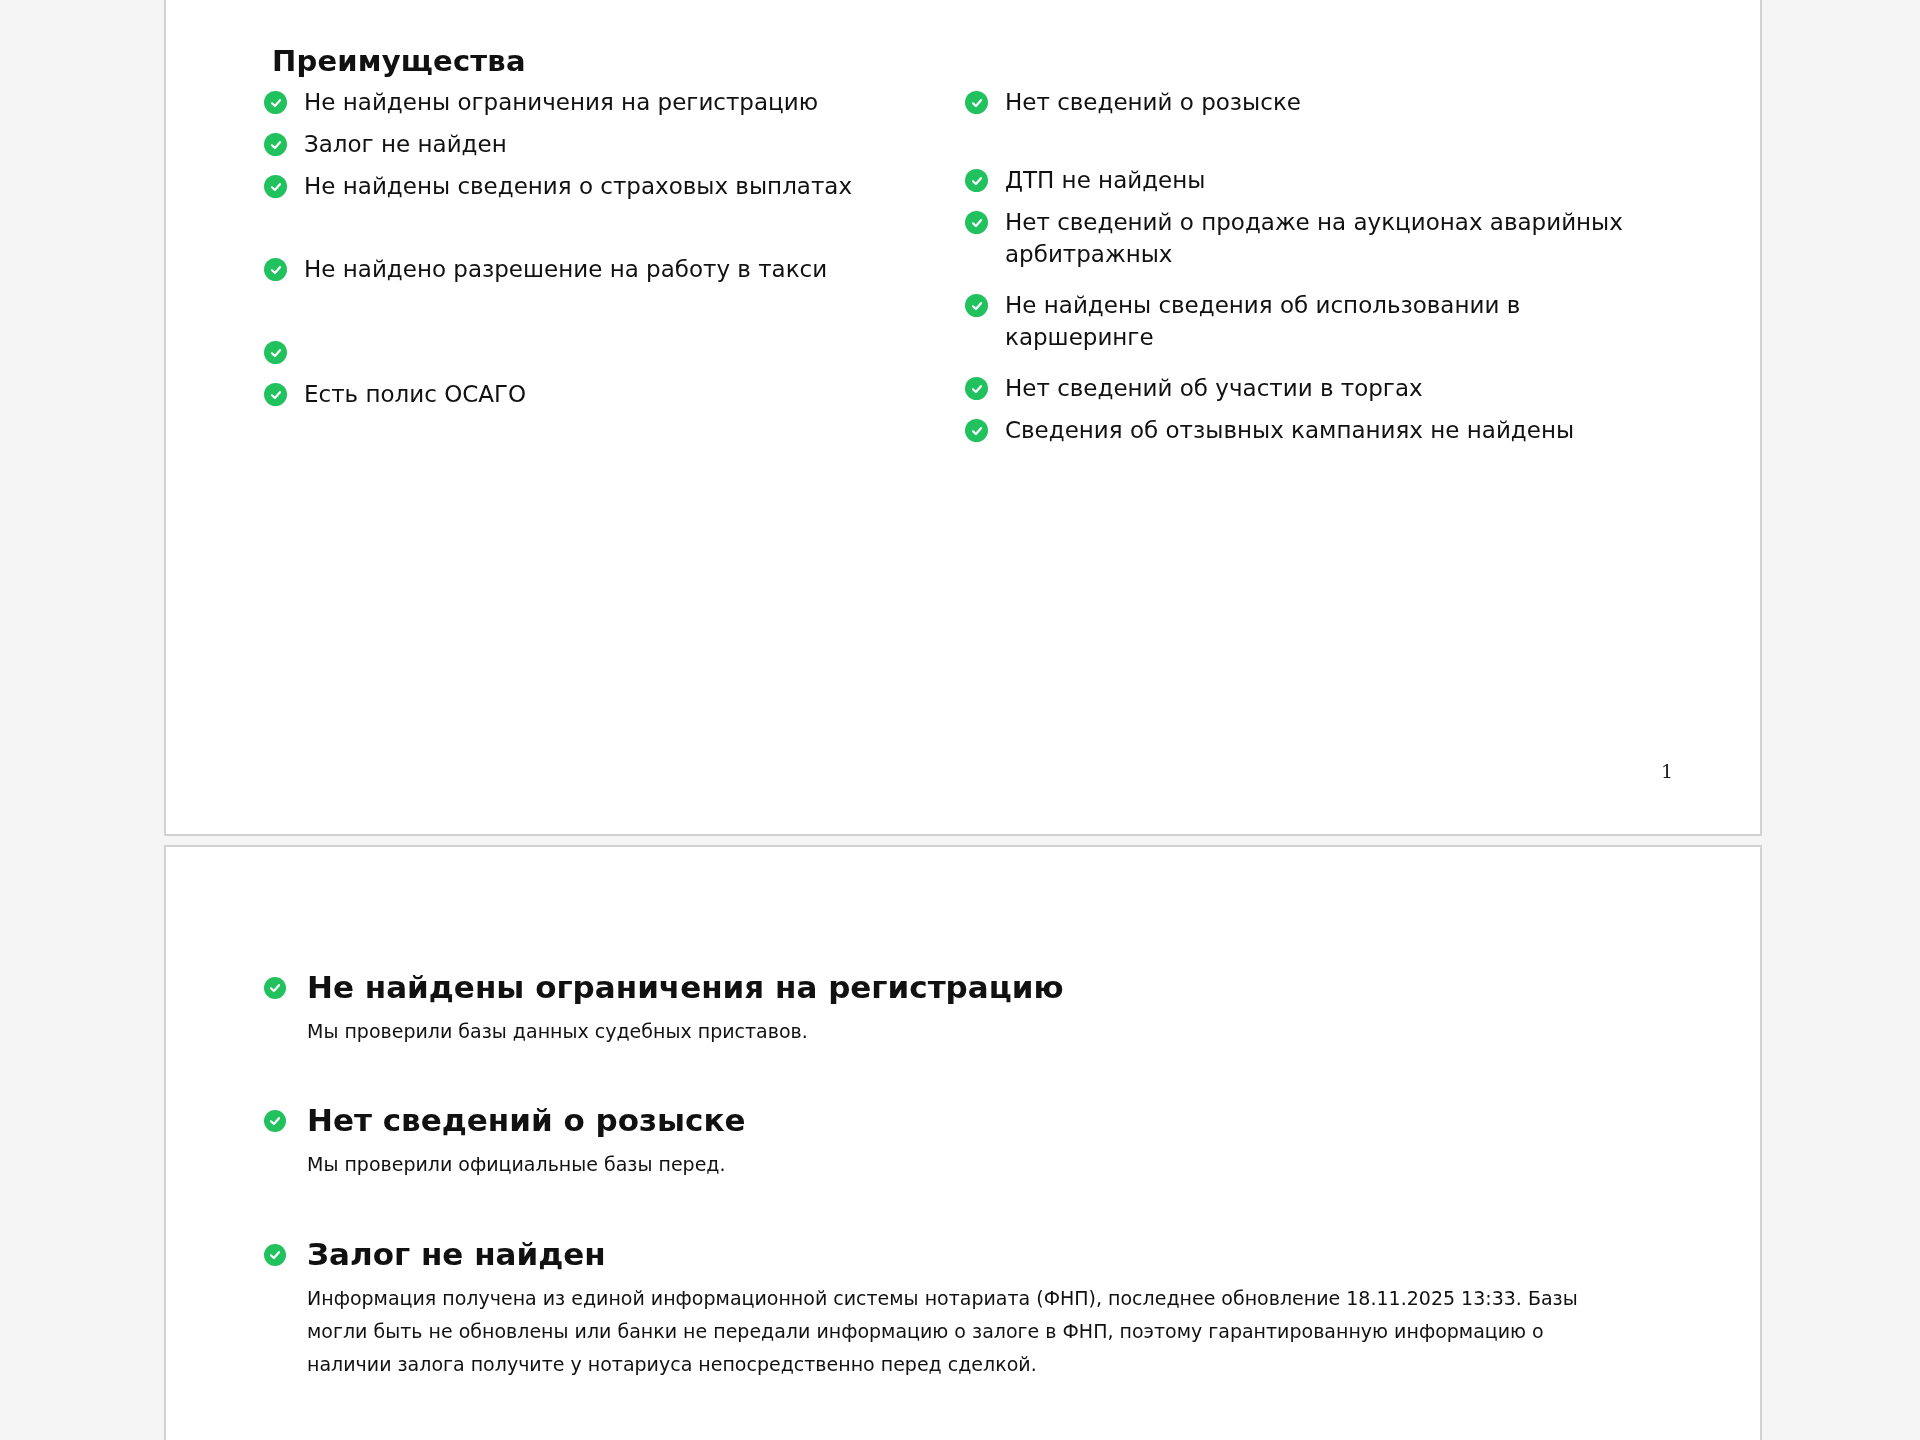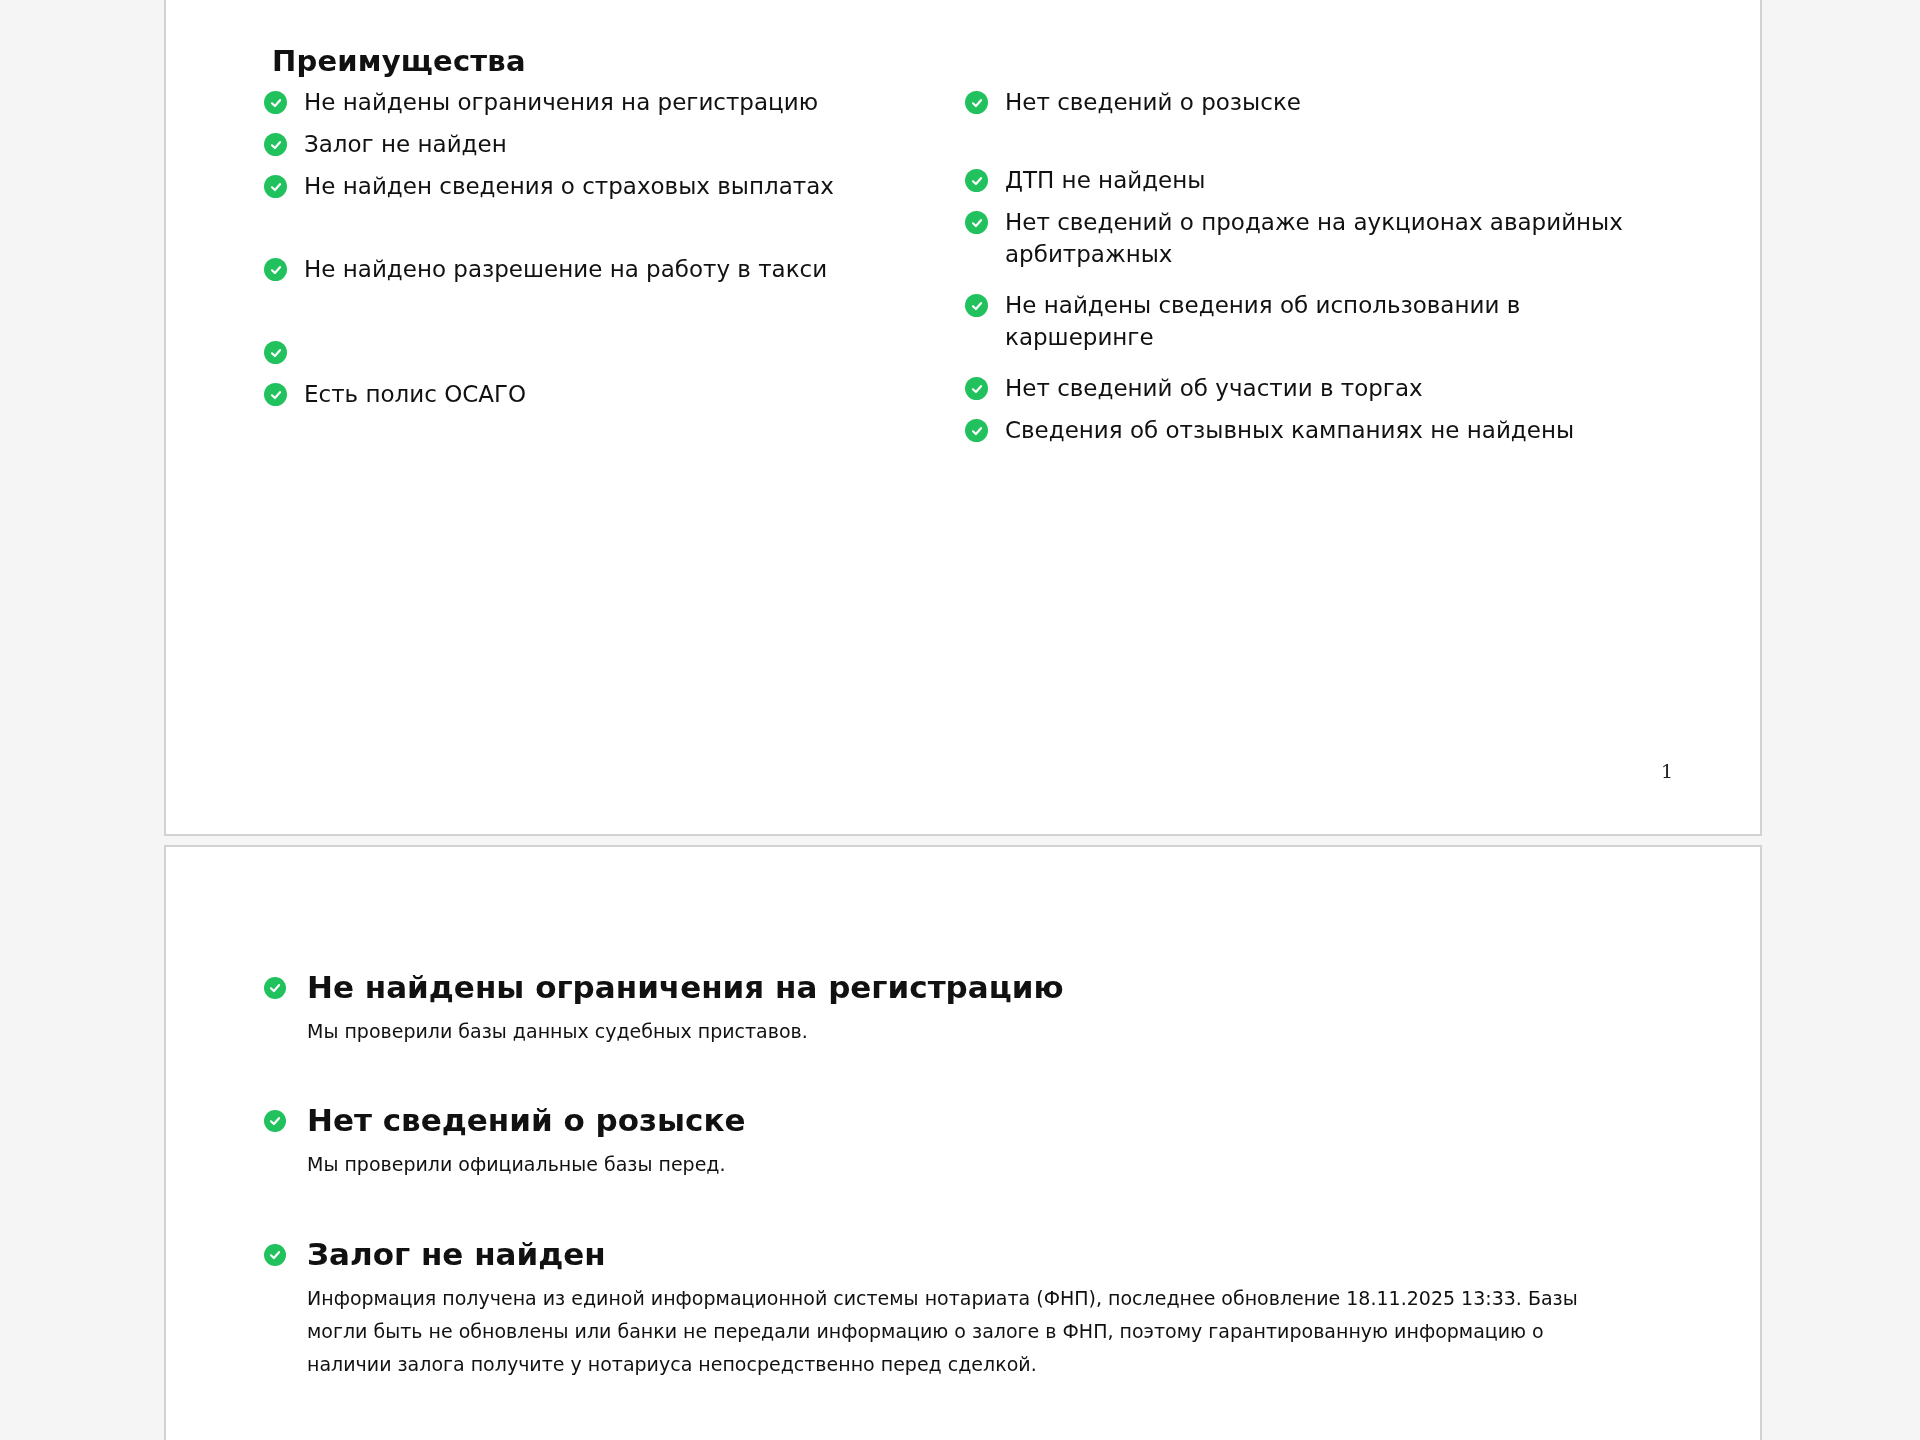--- a/index.html
+++ b/index.html
@@ -133,21 +133,21 @@
             </svg>
           </span>
         <span>Залог не найден</span>
       </li>
       <li class="adv-item" style="height:83px;">
         <span class="check">
             <svg viewBox="0 0 14 14">
               <path d="M3 7.3 L5.9 10 L11 4.2" fill="none" stroke="#fff" stroke-width="2.2" stroke-linecap="round" stroke-linejoin="round"></path>
             </svg>
           </span>
-        <span>Не найден сведения о страховых выплатах</span>
+        <span>Не найдены сведения о страховых выплатах</span>
       </li>
       <li class="adv-item" style="height:83px;">
         <span class="check">
             <svg viewBox="0 0 14 14">
               <path d="M3 7.3 L5.9 10 L11 4.2" fill="none" stroke="#fff" stroke-width="2.2" stroke-linecap="round" stroke-linejoin="round"></path>
             </svg>
           </span>
         <span>Не найдено разрешение на работу в такси</span>
       </li>
       <li class="adv-item" style="height:42px;">

